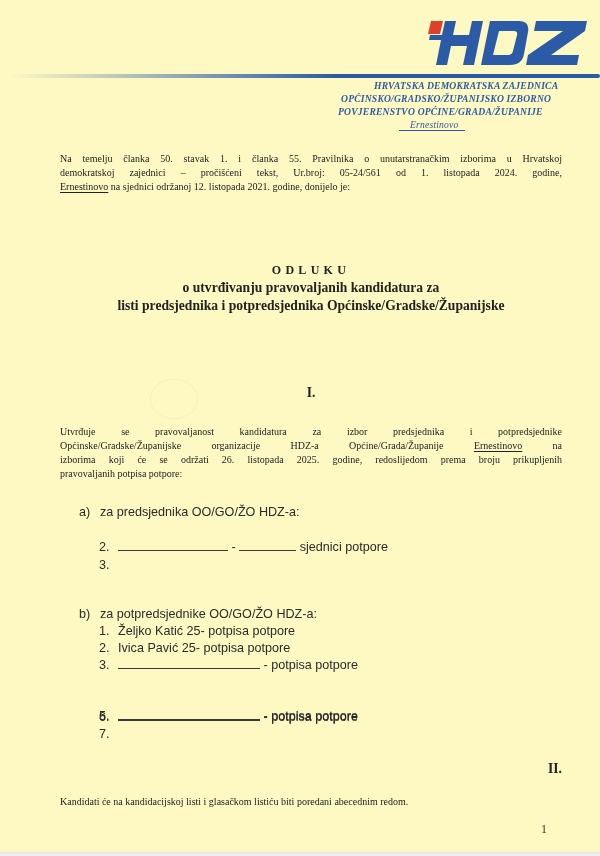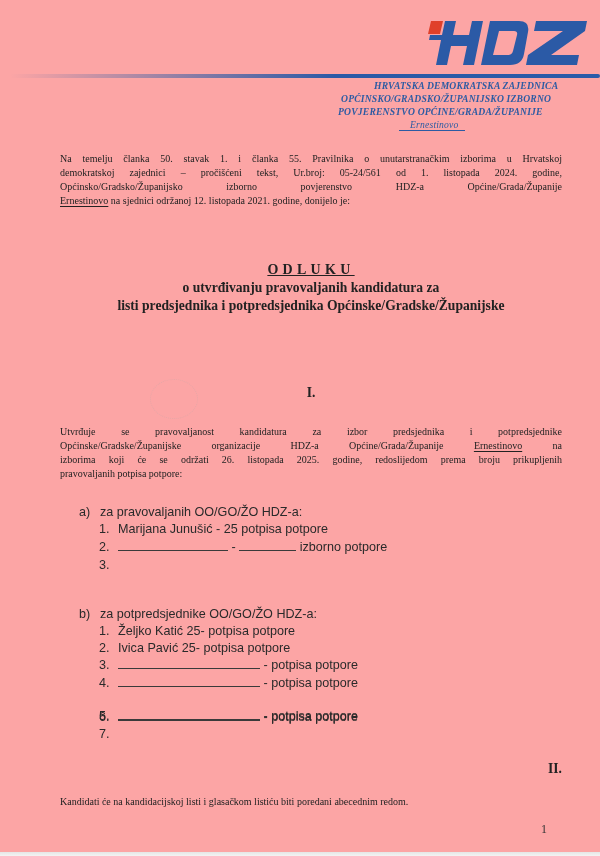--- a/index.html
+++ b/index.html
@@ -4,21 +4,21 @@
   <style>
     * { margin: 0; padding: 0; box-sizing: border-box; }
     html, body { width: 600px; height: 856px; background: #ffffff; overflow: hidden; }
     body {
       position: relative;
       font-family: "Liberation Serif", "DejaVu Serif", serif;
       color: #1e1e1e;
     }
     .page {
       position: absolute; left: 0; top: 0; width: 600px; height: 852px;
-      background: #fca5a5;
+      background: #fef9c3;
     }
     .page-bottom-edge {
       position: absolute; left: 0; top: 852px; width: 600px; height: 4px;
       background: linear-gradient(#e6e6e6, #f4f4f4);
     }
 
     
     .logo {
       position: absolute; left: 424px; top: 20px; width: 164px; height: 46px;
     }
@@ -55,21 +55,21 @@
     .u { text-decoration: underline; text-underline-offset: 2px; }
 
     .intro { left: 60px; top: 152px; width: 502px; }
     .intro .line { display: block; white-space: nowrap; }
     .intro .jl { text-align: justify; text-align-last: justify; white-space: normal; }
 
     .title-block {
       position: absolute; left: 60px; top: 261px; width: 502px; text-align: center;
       font-weight: bold; color: #222;
     }
-    .title-main { font-size: 14px; letter-spacing: 4.3px; line-height: 18px; text-decoration: underline; }
+    .title-main { font-size: 12px; letter-spacing: 4.3px; line-height: 18px; }
     .title-sub { font-size: 13.6px; line-height: 18px; }
 
     .section-heading {
       position: absolute; left: 60px; width: 502px; text-align: center;
       font-weight: bold; font-size: 13.6px; color: #222;
     }
 
     .para1 { left: 60px; top: 425px; width: 502px; }
     .para1 .line { display: block; }
     .para1 .jl { text-align: justify; text-align-last: justify; }
@@ -115,67 +115,60 @@
   <div class="org-block">
     <div class="org-line org-line-1">HRVATSKA DEMOKRATSKA ZAJEDNICA</div>
     <div class="org-line org-line-2">OPĆINSKO/GRADSKO/ŽUPANIJSKO IZBORNO</div>
     <div class="org-line org-line-3">POVJERENSTVO OPĆINE/GRADA/ŽUPANIJE</div>
     <div class="org-line org-line-4"><span class="ul">Ernestinovo</span></div>
   </div>
 
   <div class="text intro">
     <span class="line jl">Na temelju članka 50. stavak 1. i članka 55. Pravilnika o unutarstranačkim izborima u Hrvatskoj</span>
     <span class="line jl">demokratskoj zajednici – pročišćeni tekst, Ur.broj: 05-24/561 od 1. listopada 2024. godine,</span>
-    <span class="line jl">Općinsko/Gradsko/Županijsko izborno povjerenstvo HDZ-a Općine/Grada/Županije</span>
     <span class="line"><span class="u">Ernestinovo</span><span> na sjednici održanoj 12. listopada 2021. godine, donijelo je:</span></span>
   </div>
 
   <div class="title-block">
     <div class="title-main">ODLUKU</div>
     <div class="title-sub">o utvrđivanju pravovaljanih kandidatura za</div>
     <div class="title-sub">listi predsjednika i potpredsjednika Općinske/Gradske/Županijske</div>
   </div>
 
   <div class="stamp-ghost"></div>
   <div class="section-heading" style="top:385px;">I.</div>
 
   <div class="text para1">
     <span class="line jl">Utvrđuje se pravovaljanost kandidatura za izbor predsjednika i potpredsjednike</span>
     <span class="line jl"><span>Općinske/Gradske/Županijske organizacije HDZ-a Općine/Grada/Županije </span><span class="u">Ernestinovo</span><span> na</span></span>
     <span class="line jl">izborima koji će se održati 26. listopada 2025. godine, redoslijedom prema broju prikupljenih</span>
     <span class="line">pravovaljanih potpisa potpore:</span>
   </div>
 
   <div class="list-head" style="top:505px;">
-    <span class="marker">a)</span><span>za pravovaljanih OO/GO/ŽO HDZ-a:</span>
-  </div>
-  <div class="list-item" style="top:522px;">
-    <span class="num">1.</span><span>Marijana Junušić - 25 potpisa potpore</span>
+    <span class="marker">a)</span><span>za predsjednika OO/GO/ŽO HDZ-a:</span>
   </div>
   <div class="list-item" style="top:540px;">
-    <span class="num">2.</span><span class="blank" style="width:110px;"></span><span> - </span><span class="blank" style="width:57px;"></span><span> izborno potpore</span>
+    <span class="num">2.</span><span class="blank" style="width:110px;"></span><span> - </span><span class="blank" style="width:57px;"></span><span> sjednici potpore</span>
   </div>
   <div class="list-item" style="top:558px;">
     <span class="num">3.</span><span></span>
   </div>
 
   <div class="list-head" style="top:607px;">
     <span class="marker">b)</span><span>za potpredsjednike OO/GO/ŽO HDZ-a:</span>
   </div>
   <div class="list-item" style="top:624px;">
     <span class="num">1.</span><span>Željko Katić 25- potpisa potpore</span>
   </div>
   <div class="list-item" style="top:641px;">
     <span class="num">2.</span><span>Ivica Pavić 25- potpisa potpore</span>
   </div>
   <div class="list-item" style="top:658px;">
     <span class="num">3.</span><span class="blank" style="width:142px;"></span><span> - potpisa potpore</span>
-  </div>
-  <div class="list-item" style="top:676px;">
-    <span class="num">4.</span><span class="blank" style="width:142px;"></span><span> - potpisa potpore</span>
   </div>
   <div class="list-item" style="top:709px;">
     <span class="num">5.</span><span class="blank" style="width:142px;"></span><span> - potpisa potpore</span>
   </div>
   <div class="list-item" style="top:710px;">
     <span class="num">6.</span><span class="blank" style="width:142px;"></span><span> - potpisa potpore</span>
   </div>
   <div class="list-item" style="top:727px;">
     <span class="num">7.</span><span></span>
   </div>

